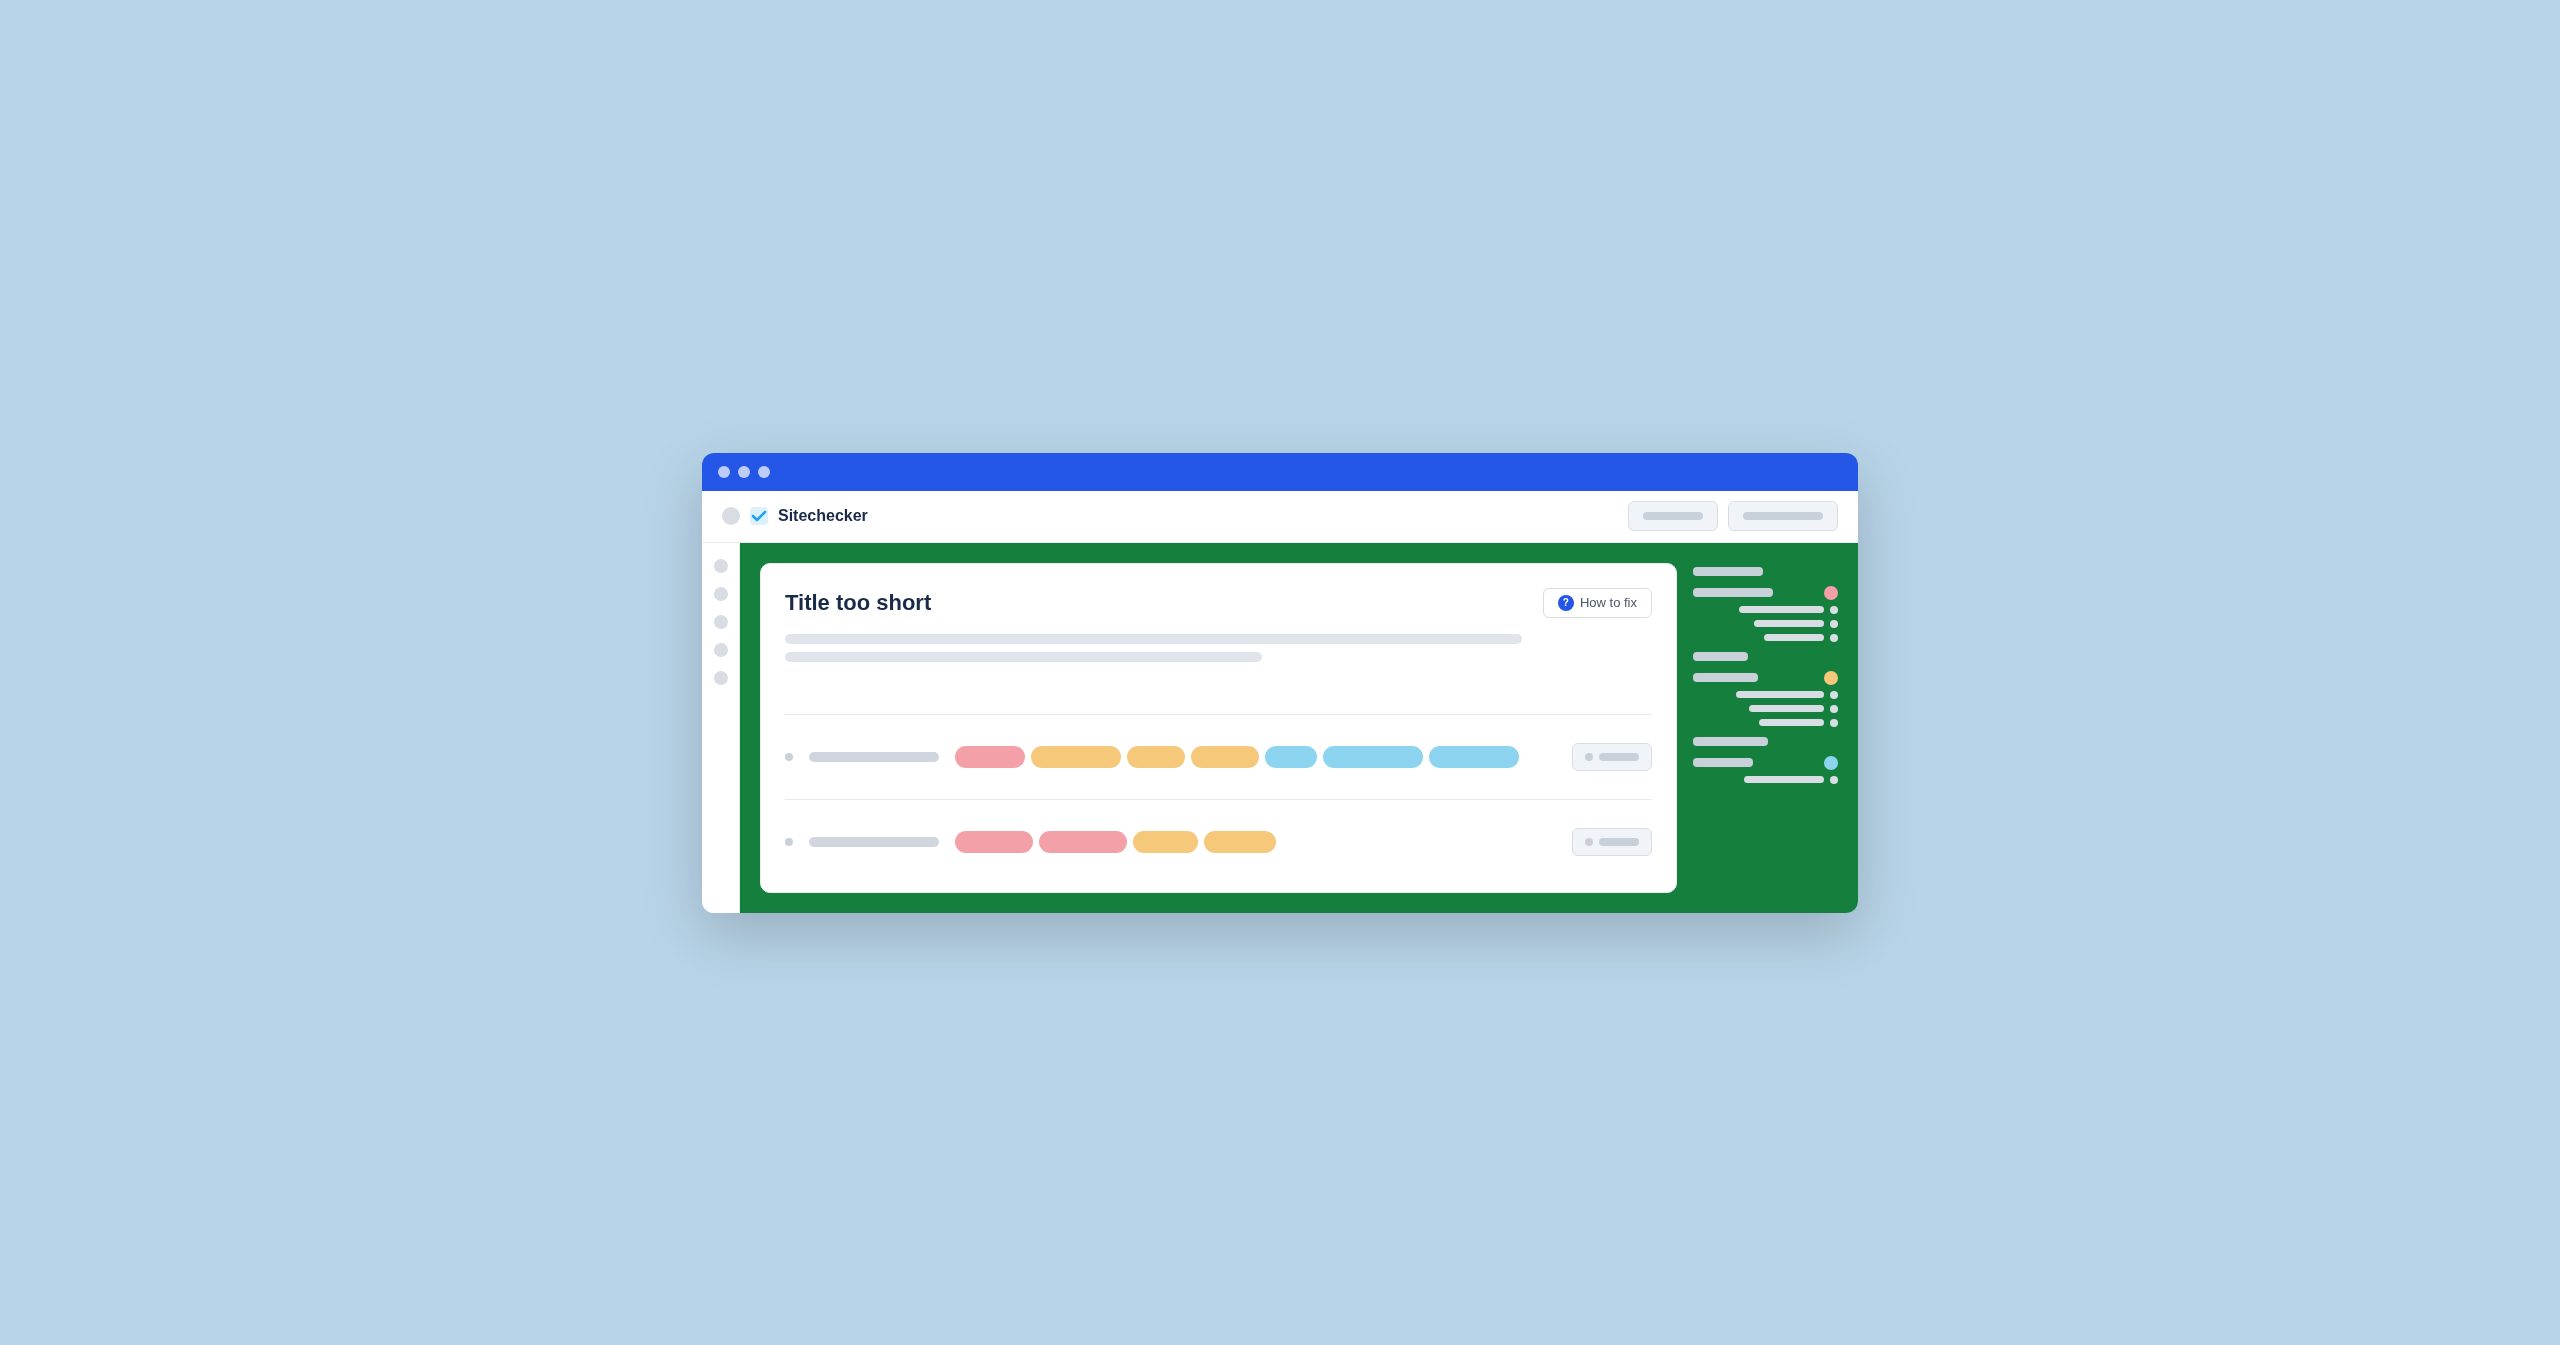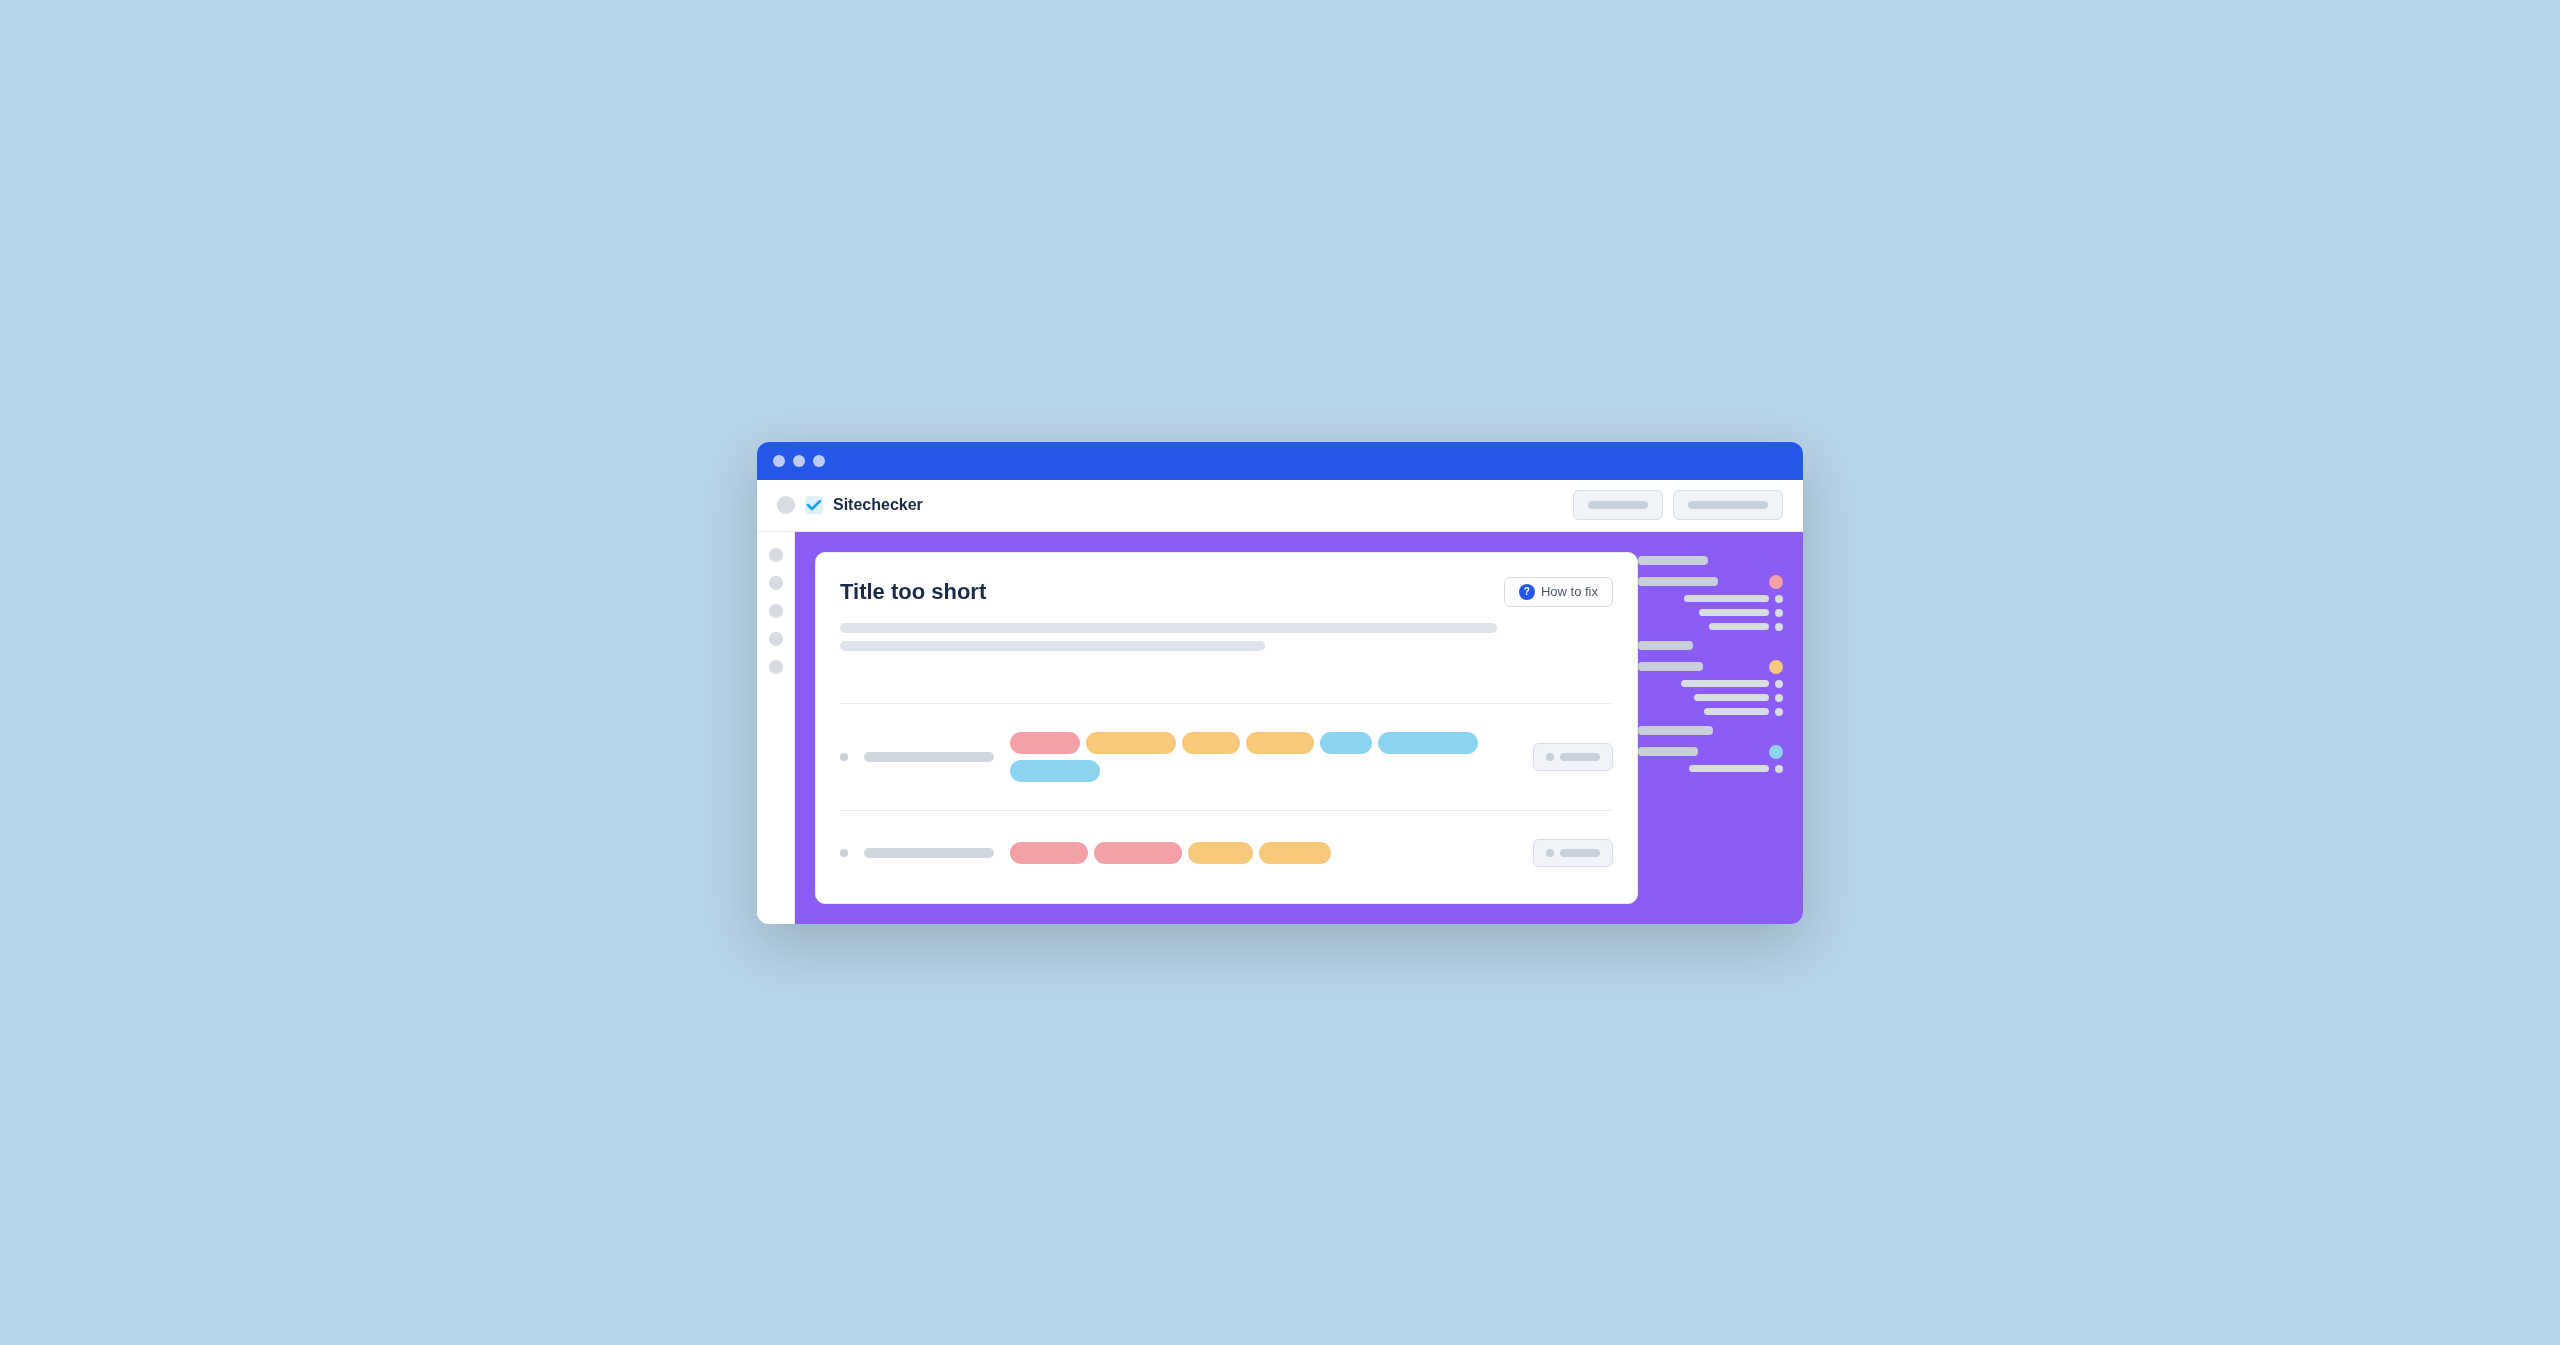--- a/index.html
+++ b/index.html
@@ -8,21 +8,21 @@
       background-color: #b8d4e8;
       width: 2560px;
       height: 1345px;
       display: flex;
       align-items: center;
       justify-content: center;
       font-family: -apple-system, BlinkMacSystemFont, 'Segoe UI', sans-serif;
     }
 
     .browser-window {
-      width: 1046px;
+      width: 1156px;
       background: #f0f4f8;
       border-radius: 12px;
       box-shadow: 0 20px 60px rgba(0,0,0,0.18);
       overflow: hidden;
       margin-top: 20px;
     }
 
     .browser-titlebar {
       background: #2456e8;
       height: 38px;
@@ -113,23 +113,24 @@
     .sidebar-dot {
       width: 14px;
       height: 14px;
       border-radius: 50%;
       background: #d8dde4;
     }
 
     
     .main-panel {
       flex: 1;
-      background: #8b5cf6;
+      background: #15803d;
       padding: 20px;
       display: flex;
+      gap: 16px;
     }
 
     
     .content-card {
       flex: 1;
       background: #fff;
       border-radius: 10px;
       border: 1px solid #e8ecf0;
       padding: 24px 24px 24px 24px;
       overflow: hidden;

